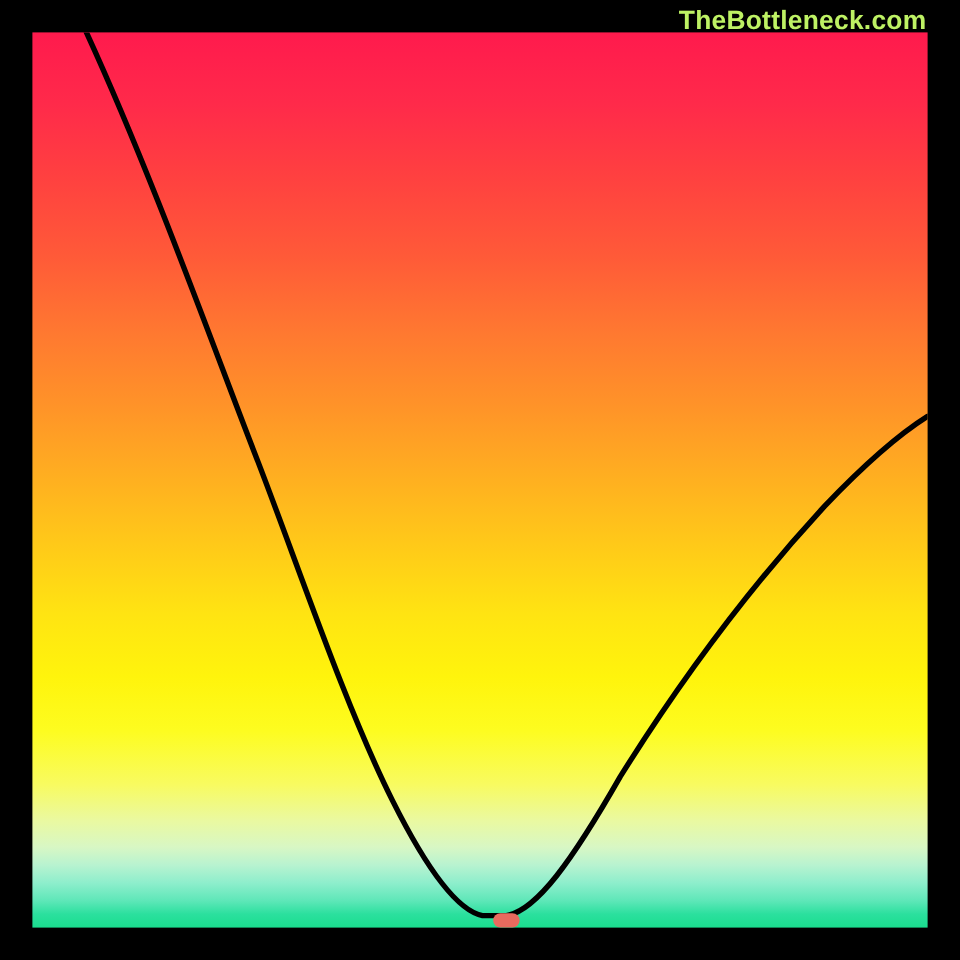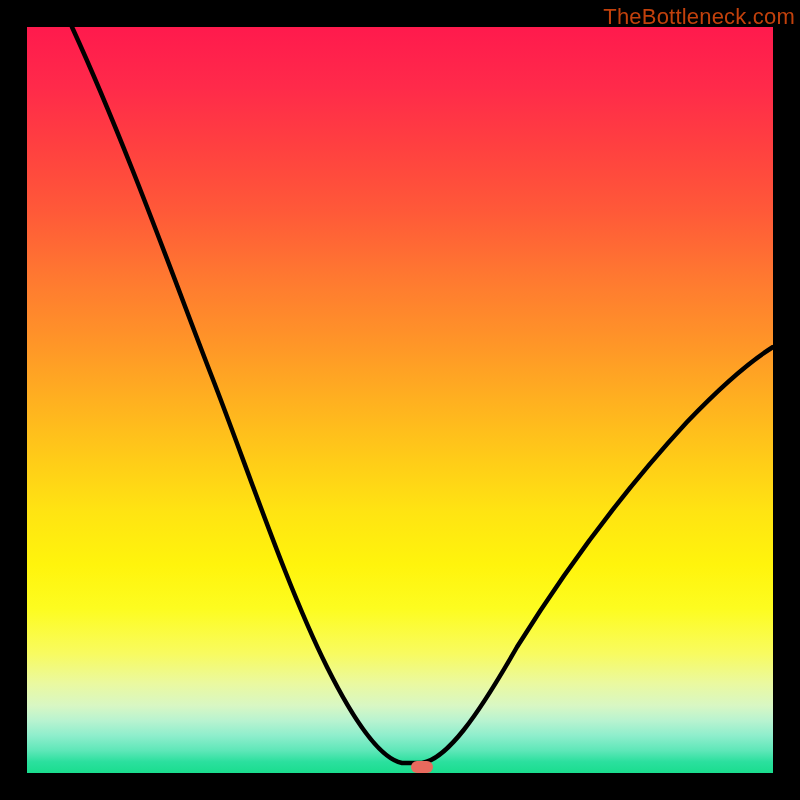--- a/index.html
+++ b/index.html
@@ -56,25 +56,25 @@
     position: absolute;
     width: 22px;
     height: 12px;
     border-radius: 6px;
     background: #e86a5e;
     transform: translate(-50%, -50%);
   }
   .watermark {
     position: absolute;
     top: 4px;
-    right: 5px;
-    color: #c2410c;
+    right: 28px;
+    color: #bef264;
     font-size: 22px;
     letter-spacing: 0.2px;
-    font-weight: 400;
+    font-weight: 700;
   }
 </style>
 </head>
 <body>
 
 <div class="stage">
 
   <div class="plot">
 
     <svg class="curve" viewBox="0 0 746 746" preserveAspectRatio="none">

